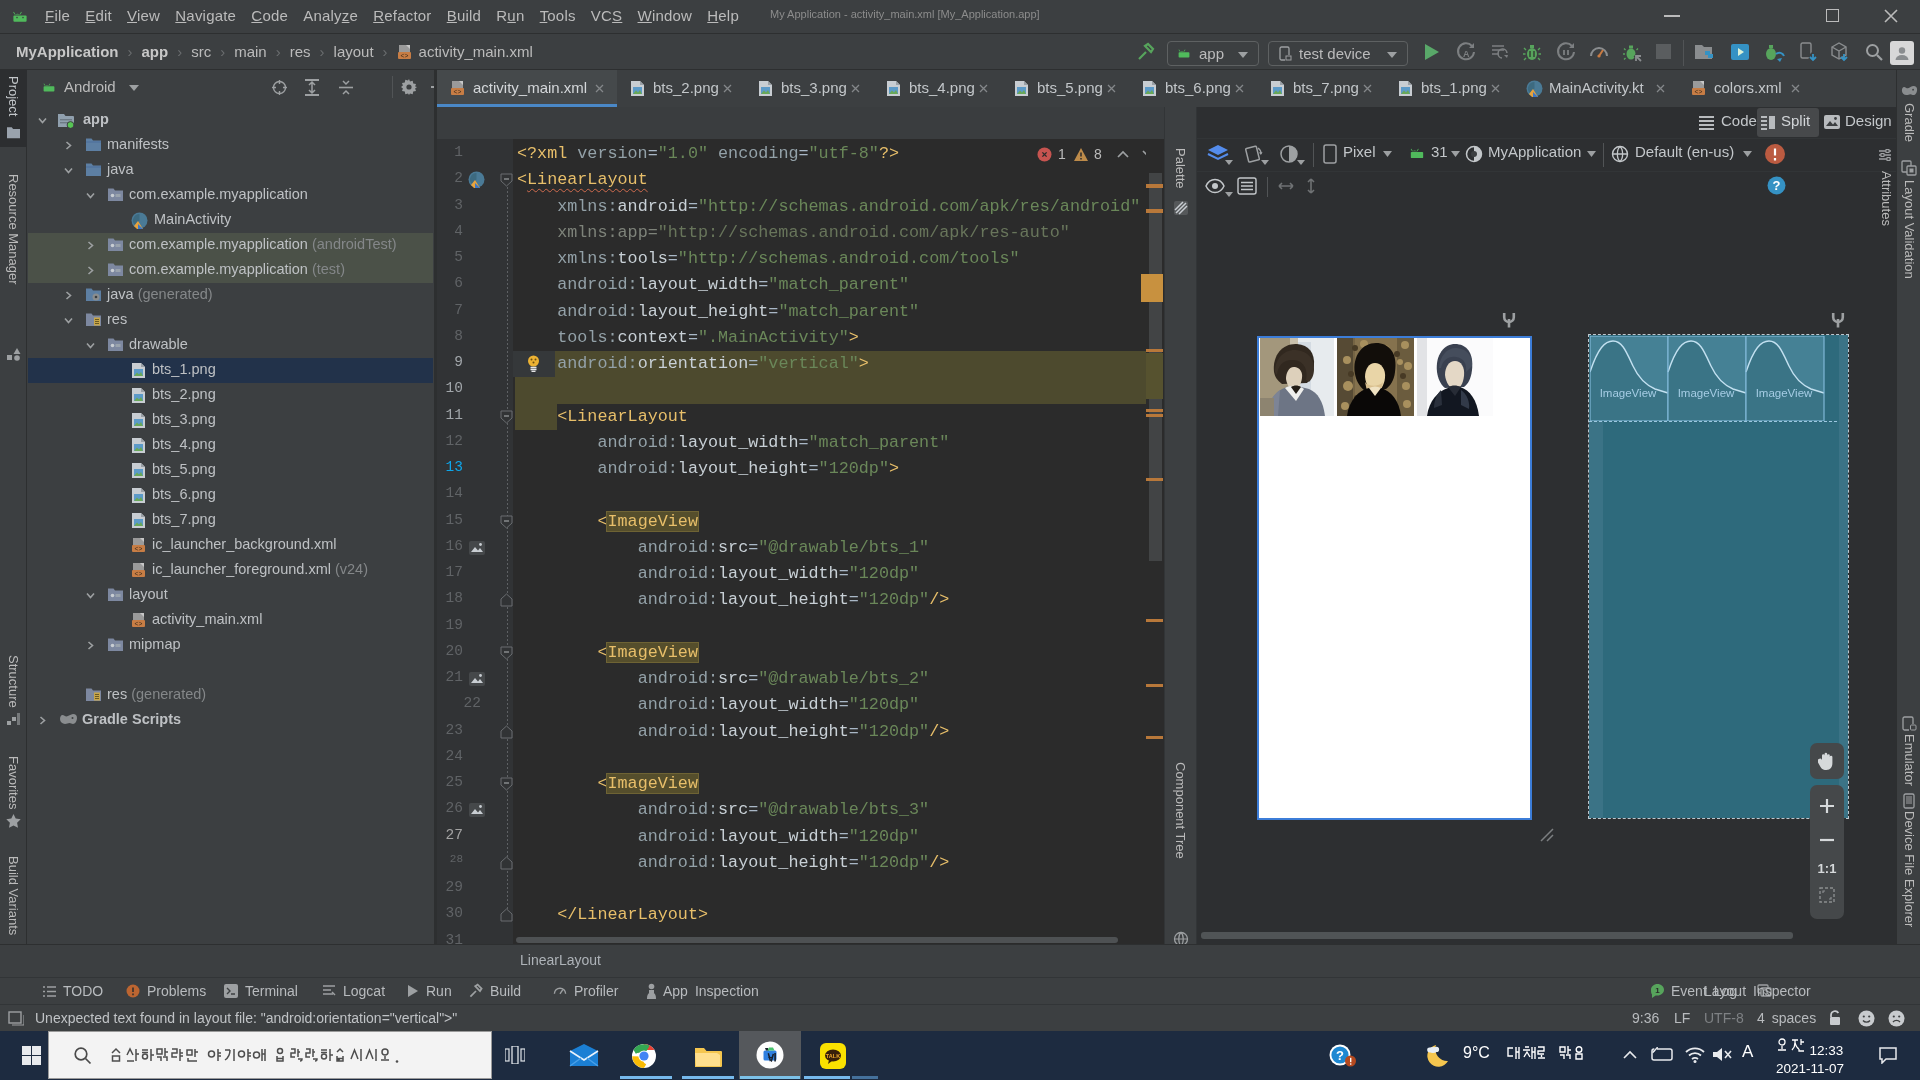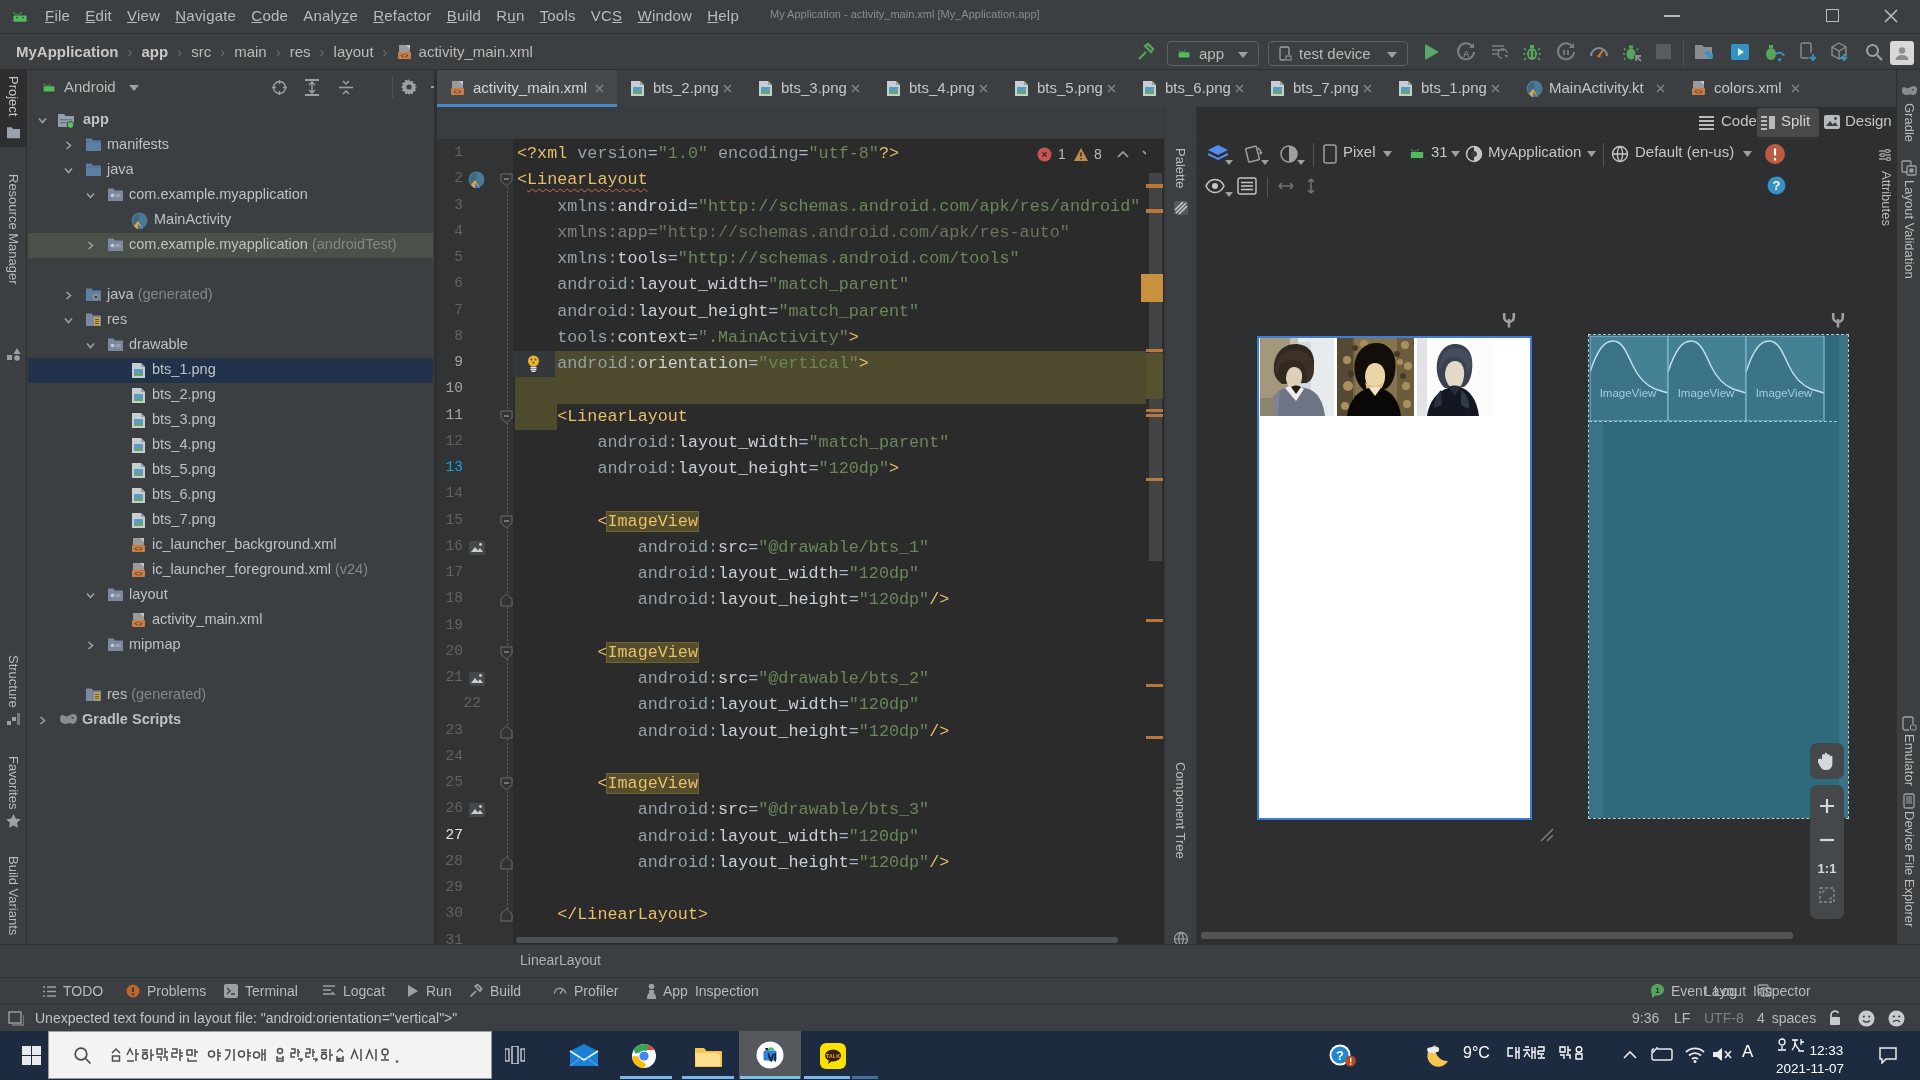--- a/index.html
+++ b/index.html
@@ -294,20 +294,35 @@
             </svg>
           </span>
           <span class="abs" style="left:79px;top:4px;">
             <svg width="17" height="15" viewBox="0 0 17 15">
               <path d="M1 1.5h5.5L8 3.5h8v10.5H1z" fill="#7d88a0"></path>
               <circle cx="5.5" cy="8.5" r="1.8" fill="#c8cdd2"></circle>
               <rect x="8.5" y="7" width="5" height="3" fill="#9aa3ad"></rect>
             </svg>
           </span>
           <span class="abs" style="left:101px;top:3px;">com.example.myapplication<span style="color:#848789"> (androidTest)</span></span>
+        </div>
+      <div class="abs" style="left:1px;top:154px;width:405px;height:25px;background:#4b5148;">
+          <span class="abs" style="left:57px;top:7px;">
+            <svg width="11" height="11" viewBox="0 0 11 11">
+              <path d="M3.5 2l4 3.5-4 3.5" stroke="#9da0a2" stroke-width="1.6" fill="none"></path>
+            </svg>
+          </span>
+          <span class="abs" style="left:79px;top:4px;">
+            <svg width="17" height="15" viewBox="0 0 17 15">
+              <path d="M1 1.5h5.5L8 3.5h8v10.5H1z" fill="#7d88a0"></path>
+              <circle cx="5.5" cy="8.5" r="1.8" fill="#c8cdd2"></circle>
+              <rect x="8.5" y="7" width="5" height="3" fill="#9aa3ad"></rect>
+            </svg>
+          </span>
+          <span class="abs" style="left:101px;top:3px;">com.example.myapplication<span style="color:#848789"> (test)</span></span>
         </div>
       <div class="abs" style="left:1px;top:179px;width:405px;height:25px;">
           <span class="abs" style="left:35px;top:7px;">
             <svg width="11" height="11" viewBox="0 0 11 11">
               <path d="M3.5 2l4 3.5-4 3.5" stroke="#9da0a2" stroke-width="1.6" fill="none"></path>
             </svg>
           </span>
           <span class="abs" style="left:57px;top:4px;">
             <svg width="17" height="15" viewBox="0 0 17 15">
               <path d="M1 1.5h5.5L8 3.5h8v10.5H1z" fill="#5d7fa3"></path>
@@ -686,22 +701,22 @@
     <div class="abs" style="left:0;top:425.0px;width:26px;text-align:right;font-family:'Liberation Mono',monospace;font-size:14.5px;color:#606366;">17</div>
     <div class="abs" style="left:0;top:451.25px;width:26px;text-align:right;font-family:'Liberation Mono',monospace;font-size:14.5px;color:#606366;">18</div>
     <div class="abs" style="left:0;top:477.5px;width:26px;text-align:right;font-family:'Liberation Mono',monospace;font-size:14.5px;color:#606366;">19</div>
     <div class="abs" style="left:0;top:503.75px;width:26px;text-align:right;font-family:'Liberation Mono',monospace;font-size:14.5px;color:#606366;">20</div>
     <div class="abs" style="left:0;top:530.0px;width:26px;text-align:right;font-family:'Liberation Mono',monospace;font-size:14.5px;color:#606366;">21</div>
     <div class="abs" style="left:18px;top:556.25px;width:26px;text-align:right;font-family:'Liberation Mono',monospace;font-size:14.5px;color:#606366;">22</div>
     <div class="abs" style="left:0;top:582.5px;width:26px;text-align:right;font-family:'Liberation Mono',monospace;font-size:14.5px;color:#606366;">23</div>
     <div class="abs" style="left:0;top:608.75px;width:26px;text-align:right;font-family:'Liberation Mono',monospace;font-size:14.5px;color:#606366;">24</div>
     <div class="abs" style="left:0;top:635.0px;width:26px;text-align:right;font-family:'Liberation Mono',monospace;font-size:14.5px;color:#606366;">25</div>
     <div class="abs" style="left:0;top:661.25px;width:26px;text-align:right;font-family:'Liberation Mono',monospace;font-size:14.5px;color:#606366;">26</div>
-    <div class="abs" style="left:0;top:687.5px;width:26px;text-align:right;font-family:'Liberation Mono',monospace;font-size:14.5px;color:#e5e5e5;">27</div>
-    <div class="abs" style="left:0;top:713.75px;width:26px;text-align:right;font-family:'Liberation Mono',monospace;font-size:15px;color:#606366;">28</div>
+    <div class="abs" style="left:0;top:687.5px;width:26px;text-align:right;font-family:'Liberation Mono',monospace;font-size:14.5px;color:#a3a3a3;">27</div>
+    <div class="abs" style="left:0;top:713.75px;width:26px;text-align:right;font-family:'Liberation Mono',monospace;font-size:11px;color:#606366;">28</div>
     <div class="abs" style="left:0;top:740.0px;width:26px;text-align:right;font-family:'Liberation Mono',monospace;font-size:14.5px;color:#606366;">29</div>
     <div class="abs" style="left:0;top:766.25px;width:26px;text-align:right;font-family:'Liberation Mono',monospace;font-size:14.5px;color:#606366;">30</div>
     <div class="abs" style="left:0;top:792.5px;width:26px;text-align:right;font-family:'Liberation Mono',monospace;font-size:14.5px;color:#606366;">31</div>
     <div class="abs" style="left:70px;top:48.25px;width:1px;height:735.0px;background:repeating-linear-gradient(#5e6164 0 2px,transparent 2px 4px);"></div>
     <span class="abs" style="left:63px;top:34.25px;">
         <svg width="13" height="14" viewBox="0 0 13 14">
           <path d="M1 1h11v7l-5.5 5L1 8z" fill="#313335" stroke="#6a6d70"></path>
           <path d="M4 6h5" stroke="#9da0a2" stroke-width="1.2"></path>
         </svg>
       </span>

